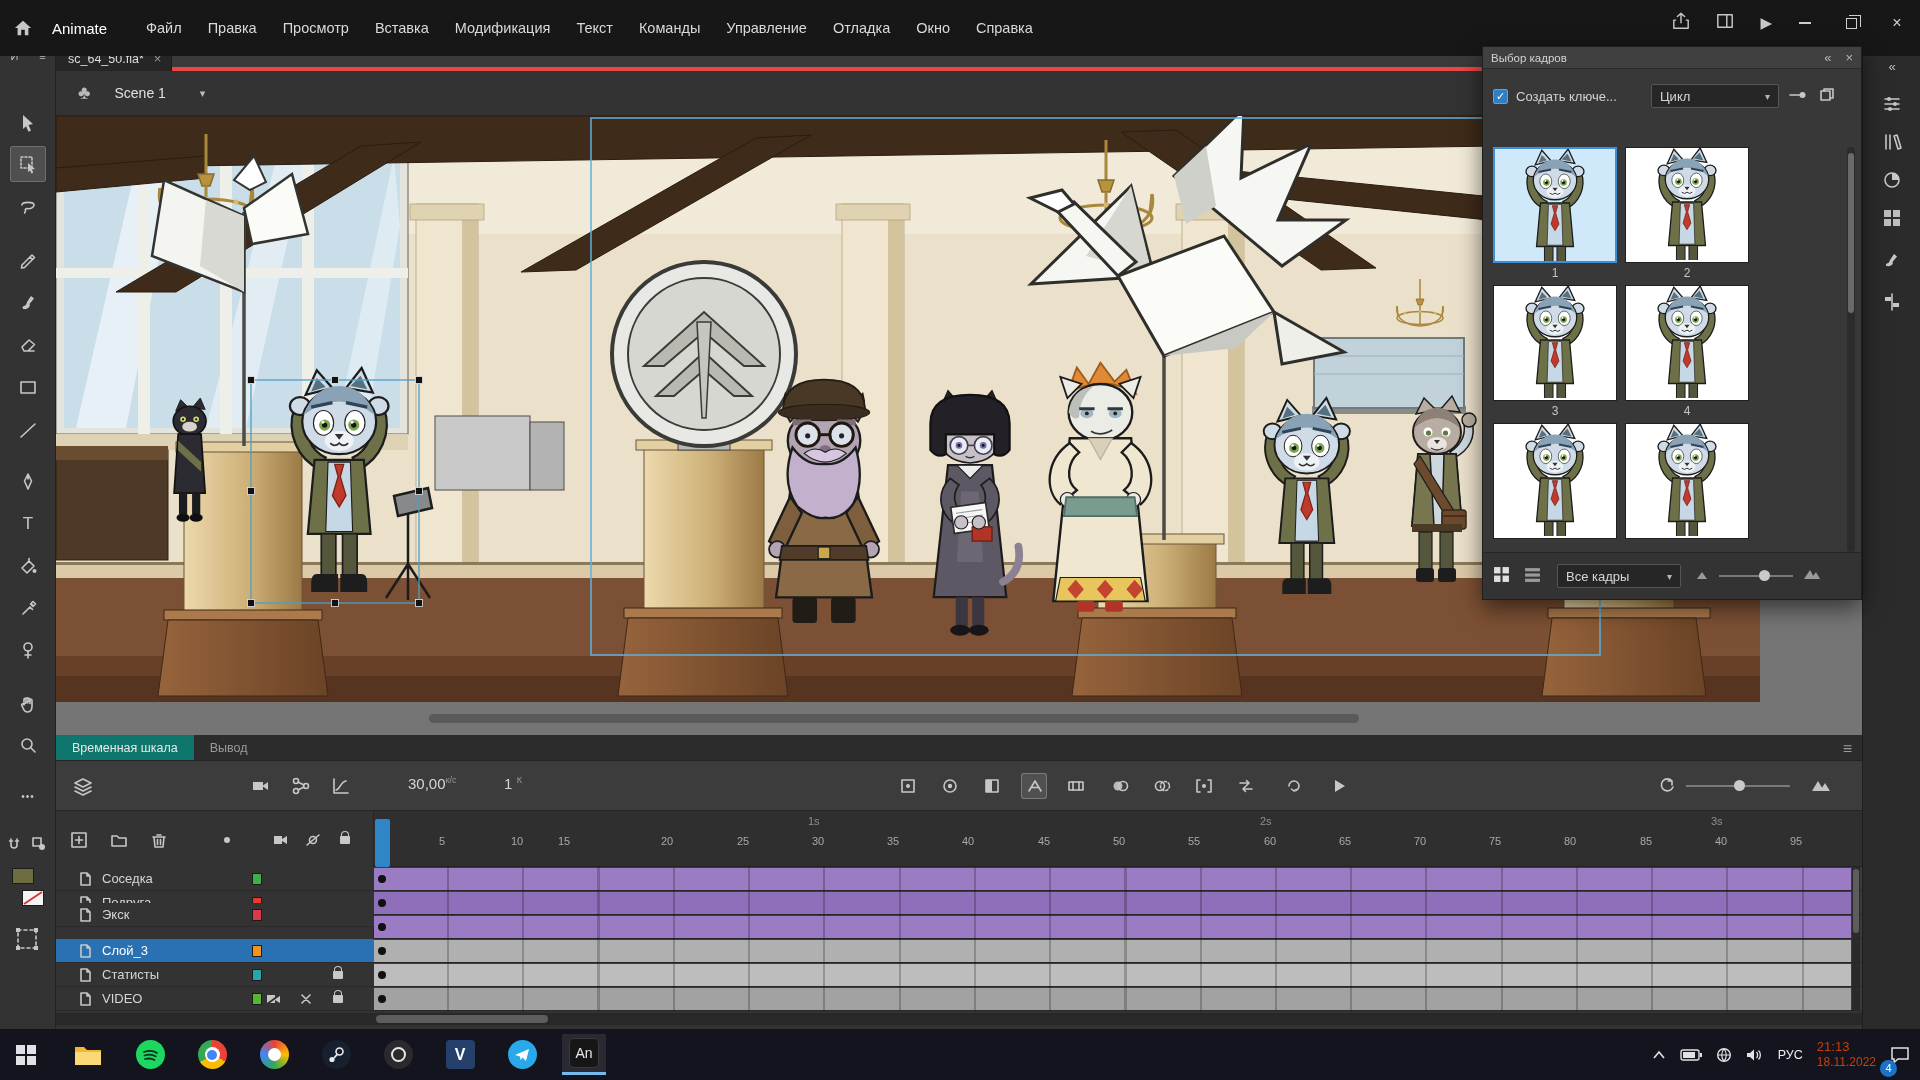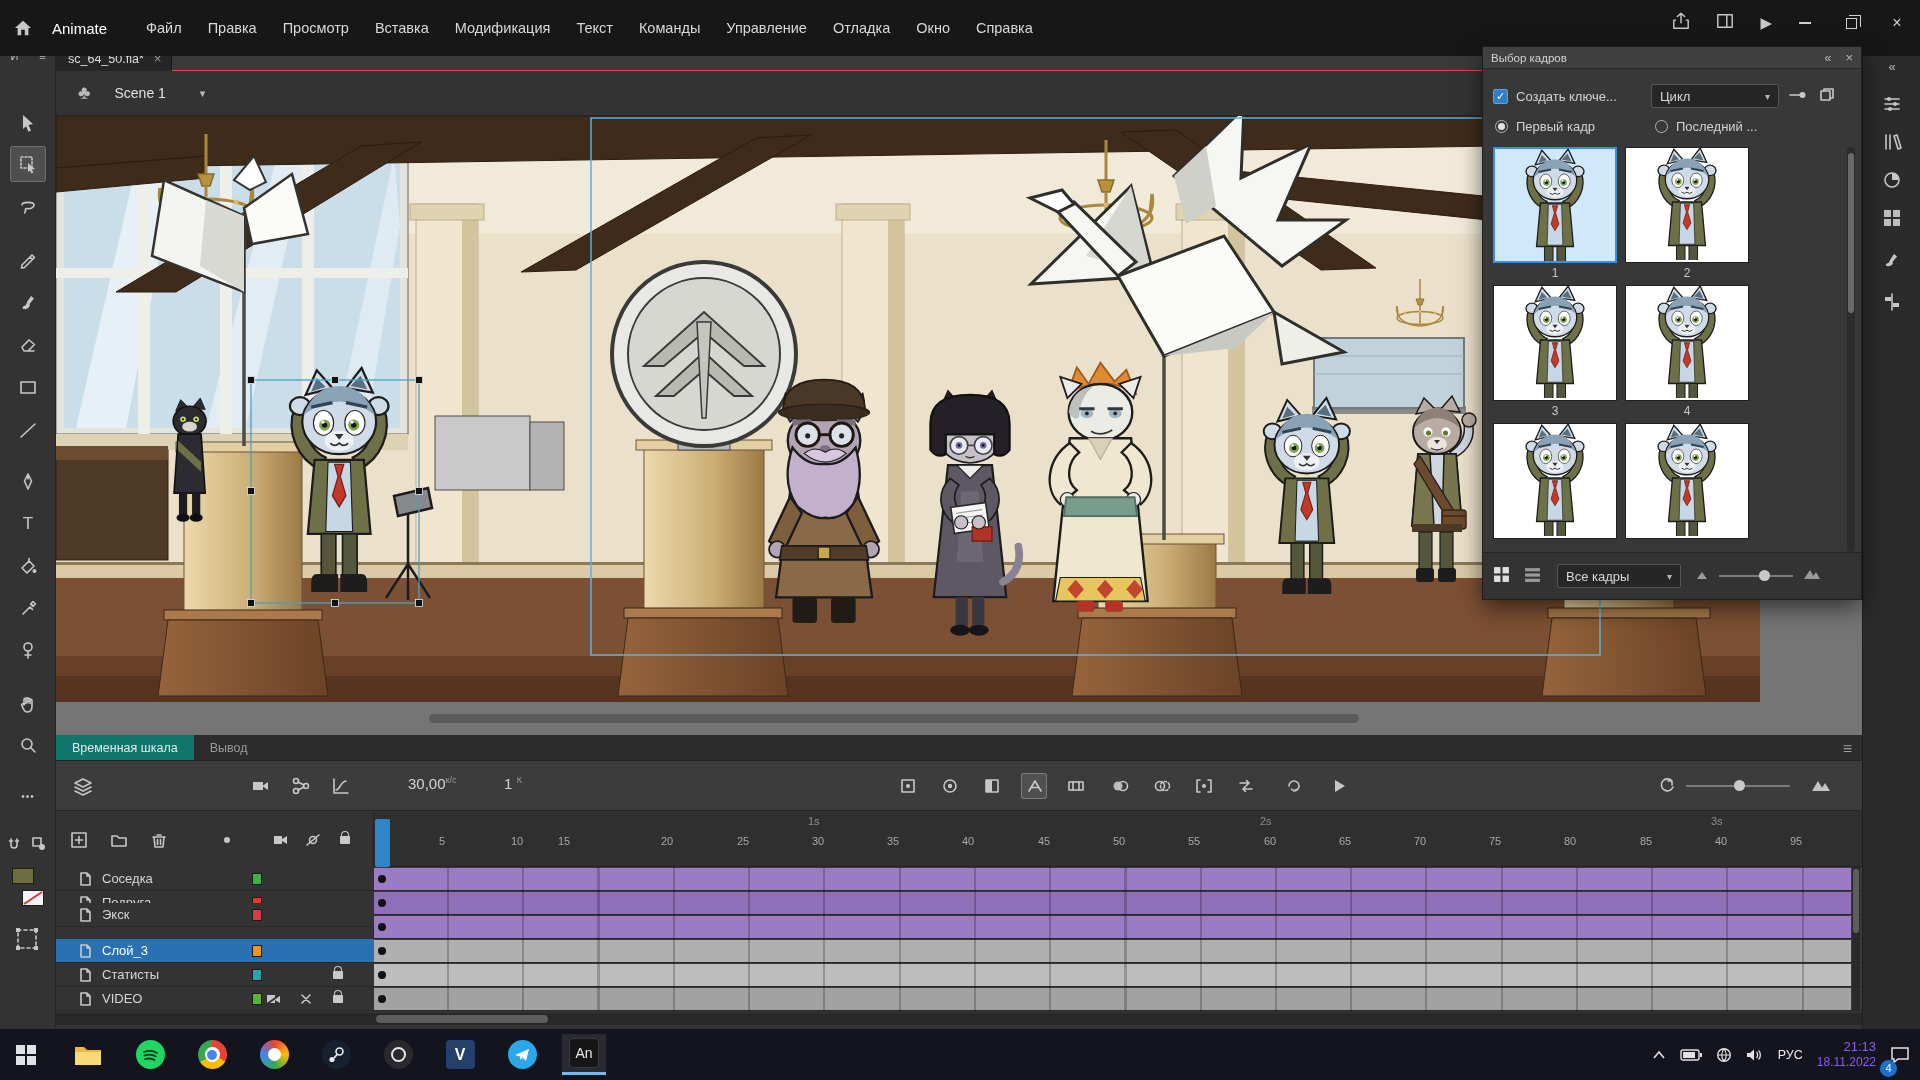--- a/index.html
+++ b/index.html
@@ -22,21 +22,21 @@
   
   #tools{left:0;top:46px;width:56px;height:983px;background:#333;border-right:1px solid #232323;z-index:20}
   #tools .thead{position:absolute;left:0;top:4px;width:56px;display:flex;align-items:center;justify-content:space-around;color:#bdbdbd;font-size:11px}
   .tool{position:absolute;left:10px;width:36px;height:36px;display:flex;align-items:center;justify-content:center;color:#c7c7c7;border-radius:3px}
   .tool.active{background:#4f4f4f;box-shadow:0 0 0 1px #6e6e6e inset}
   .ic{stroke:#c7c7c7;fill:none;stroke-width:1.6;stroke-linecap:round;stroke-linejoin:round}
   .icf{fill:#c7c7c7;stroke:none}
   .swatch{position:absolute;border:1px solid #1c1c1c}
 
   
-  #tabstrip{left:56px;top:46px;width:1426px;height:25px;background:#3a3a3a;border-bottom:1px solid #ef4444;display:flex;z-index:10}
+  #tabstrip{left:56px;top:46px;width:1426px;height:25px;background:#3a3a3a;border-bottom:4px solid #ef4444;display:flex;z-index:10}
   .doctab{height:25px;background:#262626;display:flex;align-items:center;gap:10px;padding:0 10px 0 12px;font-size:12.5px;color:#dedede;border-right:1px solid #1b1b1b}
   .doctab .x{color:#9a9a9a;font-size:13px}
   #editbar{left:56px;top:71px;width:1426px;height:45px;background:#333;border-bottom:1px solid #262626;display:flex;align-items:center;z-index:10}
   #editbar .club{font-size:19px;color:#b9b9b9;margin:0 24px 0 22px}
   #editbar .scene{font-size:14px;color:#e0e0e0}
   #editbar .chev{font-size:11px;color:#b9b9b9;margin-left:34px}
 
   
   #canvas{left:56px;top:116px;width:1806px;height:619px;background:#757575;z-index:1}
 
@@ -100,21 +100,21 @@
   .tl-vscroll{position:absolute;left:1796px;top:132px;width:8px;height:144px;background:#2a2a2a}
   .tl-vscroll .th{position:absolute;left:1px;top:2px;width:6px;height:64px;background:#5d5d5d;border-radius:3px}
 
   
   #taskbar{left:0;top:1029px;width:1920px;height:51px;background:#14141f;z-index:50}
   .tkslot{position:absolute;top:5px;width:44px;height:41px;display:flex;align-items:center;justify-content:center}
   .tkslot.activeapp{background:rgba(255,255,255,.09);border-bottom:3px solid #76b9ed}
   .circ{width:29px;height:29px;border-radius:50%}
   .tray{position:absolute;right:0;top:0;height:51px;display:flex;align-items:center;gap:14px;padding-right:10px}
   .trayic{display:flex;align-items:center;justify-content:center;color:#e2e2e2}
-  .clock{text-align:right;line-height:1.25;color:#8b5cf6}
+  .clock{text-align:left;line-height:1.25;color:#c2410c}
   .clock .t{font-size:13px}
   .clock .d{font-size:12px}
   .notif{position:relative}
   .badge{position:absolute;left:-10px;top:14px;min-width:17px;height:17px;background:#1a73c9;border-radius:9px;color:#fff;font-size:11px;display:flex;align-items:center;justify-content:center;padding:0 3px}
   .vtile{width:29px;height:29px;background:#24406b;border-radius:4px;color:#fff;font-weight:bold;font-size:16px;display:flex;align-items:center;justify-content:center}
   .antile{width:30px;height:30px;background:#161616;border:1px solid #3a3a3a;border-radius:5px;color:#e8e8e8;font-size:14px;display:flex;align-items:center;justify-content:center}
 </style>
 </head>
 <body>
 
@@ -641,28 +641,20 @@
       <svg width="18" height="14" viewBox="0 0 18 14">
           <path class="ic" d="M1 7 L11 7"></path>
           <circle class="icf" cx="13.5" cy="7" r="3"></circle>
         </svg></span>
     <span style="position:absolute;left:336px">
       <svg width="16" height="16" viewBox="0 0 16 16">
           <rect class="ic" x="2" y="4" width="9" height="9"></rect>
           <path class="ic" d="M5 4 L5 2 L14 2 L14 11 L11 11"></path>
         </svg></span>
   </div>
-  <div class="fprow" style="top:66px;height:26px">
-    <span class="radio" style="margin-left:12px">
-        <span class="dot"></span>
-      </span>
-    <span>Первый кадр</span>
-    <span class="radio" style="margin-left:60px"></span>
-    <span>Последний ...</span>
-  </div>
   <div class="thumbgrid">
     <div class="tcard sel" style="left:4px;top:0">
       <div class="img">
           <svg width="120" height="112" viewBox="6 0 108 170">
             <use href="#sym-hero"></use>
           </svg>
         </div>
       <div class="num">1</div>
     </div>
     <div class="tcard" style="left:136px;top:0">

